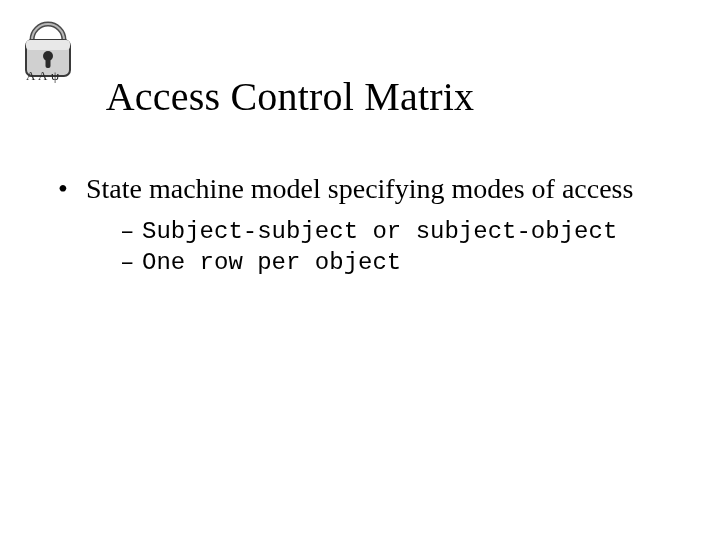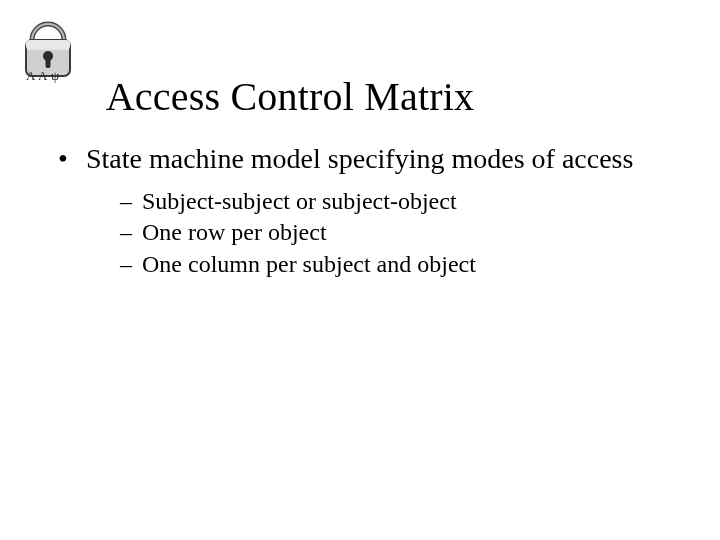--- a/index.html
+++ b/index.html
@@ -30,21 +30,21 @@
     top: 46px;
     left: 0;
     width: 580px;
     text-align: center;
     font-size: 40px;
     font-weight: 400;
     letter-spacing: 0.2px;
   }
   .body {
     position: absolute;
-    top: 142px;
+    top: 172px;
     left: 52px;
     right: 52px;
   }
   .bullet-l1 {
     font-size: 28px;
     line-height: 1.2;
     margin: 0 0 10px 0;
     padding-left: 34px;
     position: relative;
   }
@@ -58,20 +58,21 @@
   .sublist {
     margin: 6px 0 0 0;
     padding: 0 0 0 68px;
   }
   .bullet-l2 {
     font-size: 24px;
     line-height: 1.32;
     list-style: none;
     position: relative;
     padding-left: 22px;
+    font-family: Liberation Mono, monospace;
   }
   .bullet-l2::before {
     content: "–";
     position: absolute;
     left: 0;
     top: 0;
   }
 </style>
 </head>
 <body>
@@ -93,17 +94,16 @@
     </svg>
   </div>
 
   <h1 class="title">Access Control Matrix</h1>
 
   <div class="body">
     <p class="bullet-l1">State machine model specifying modes of access</p>
     <ul class="sublist">
       <li class="bullet-l2">Subject-subject or subject-object</li>
       <li class="bullet-l2">One row per object</li>
-      <li class="bullet-l2">One column per subject and object</li>
     </ul>
   </div>
 
 </div>
 
 </body></html>

